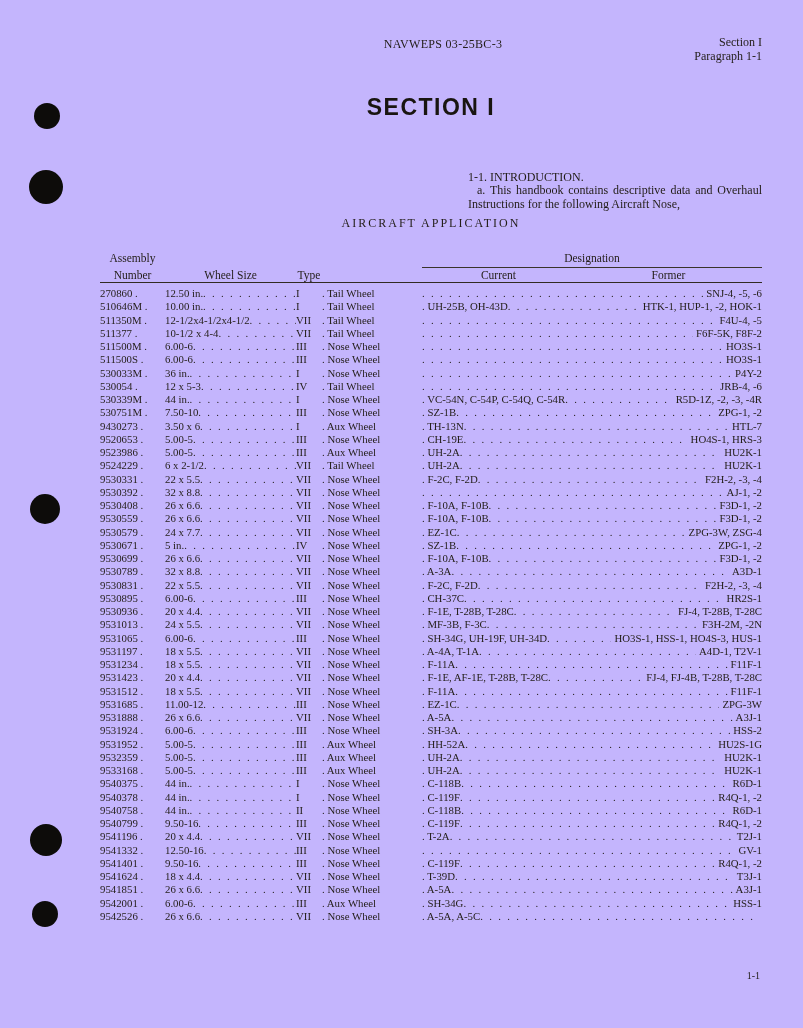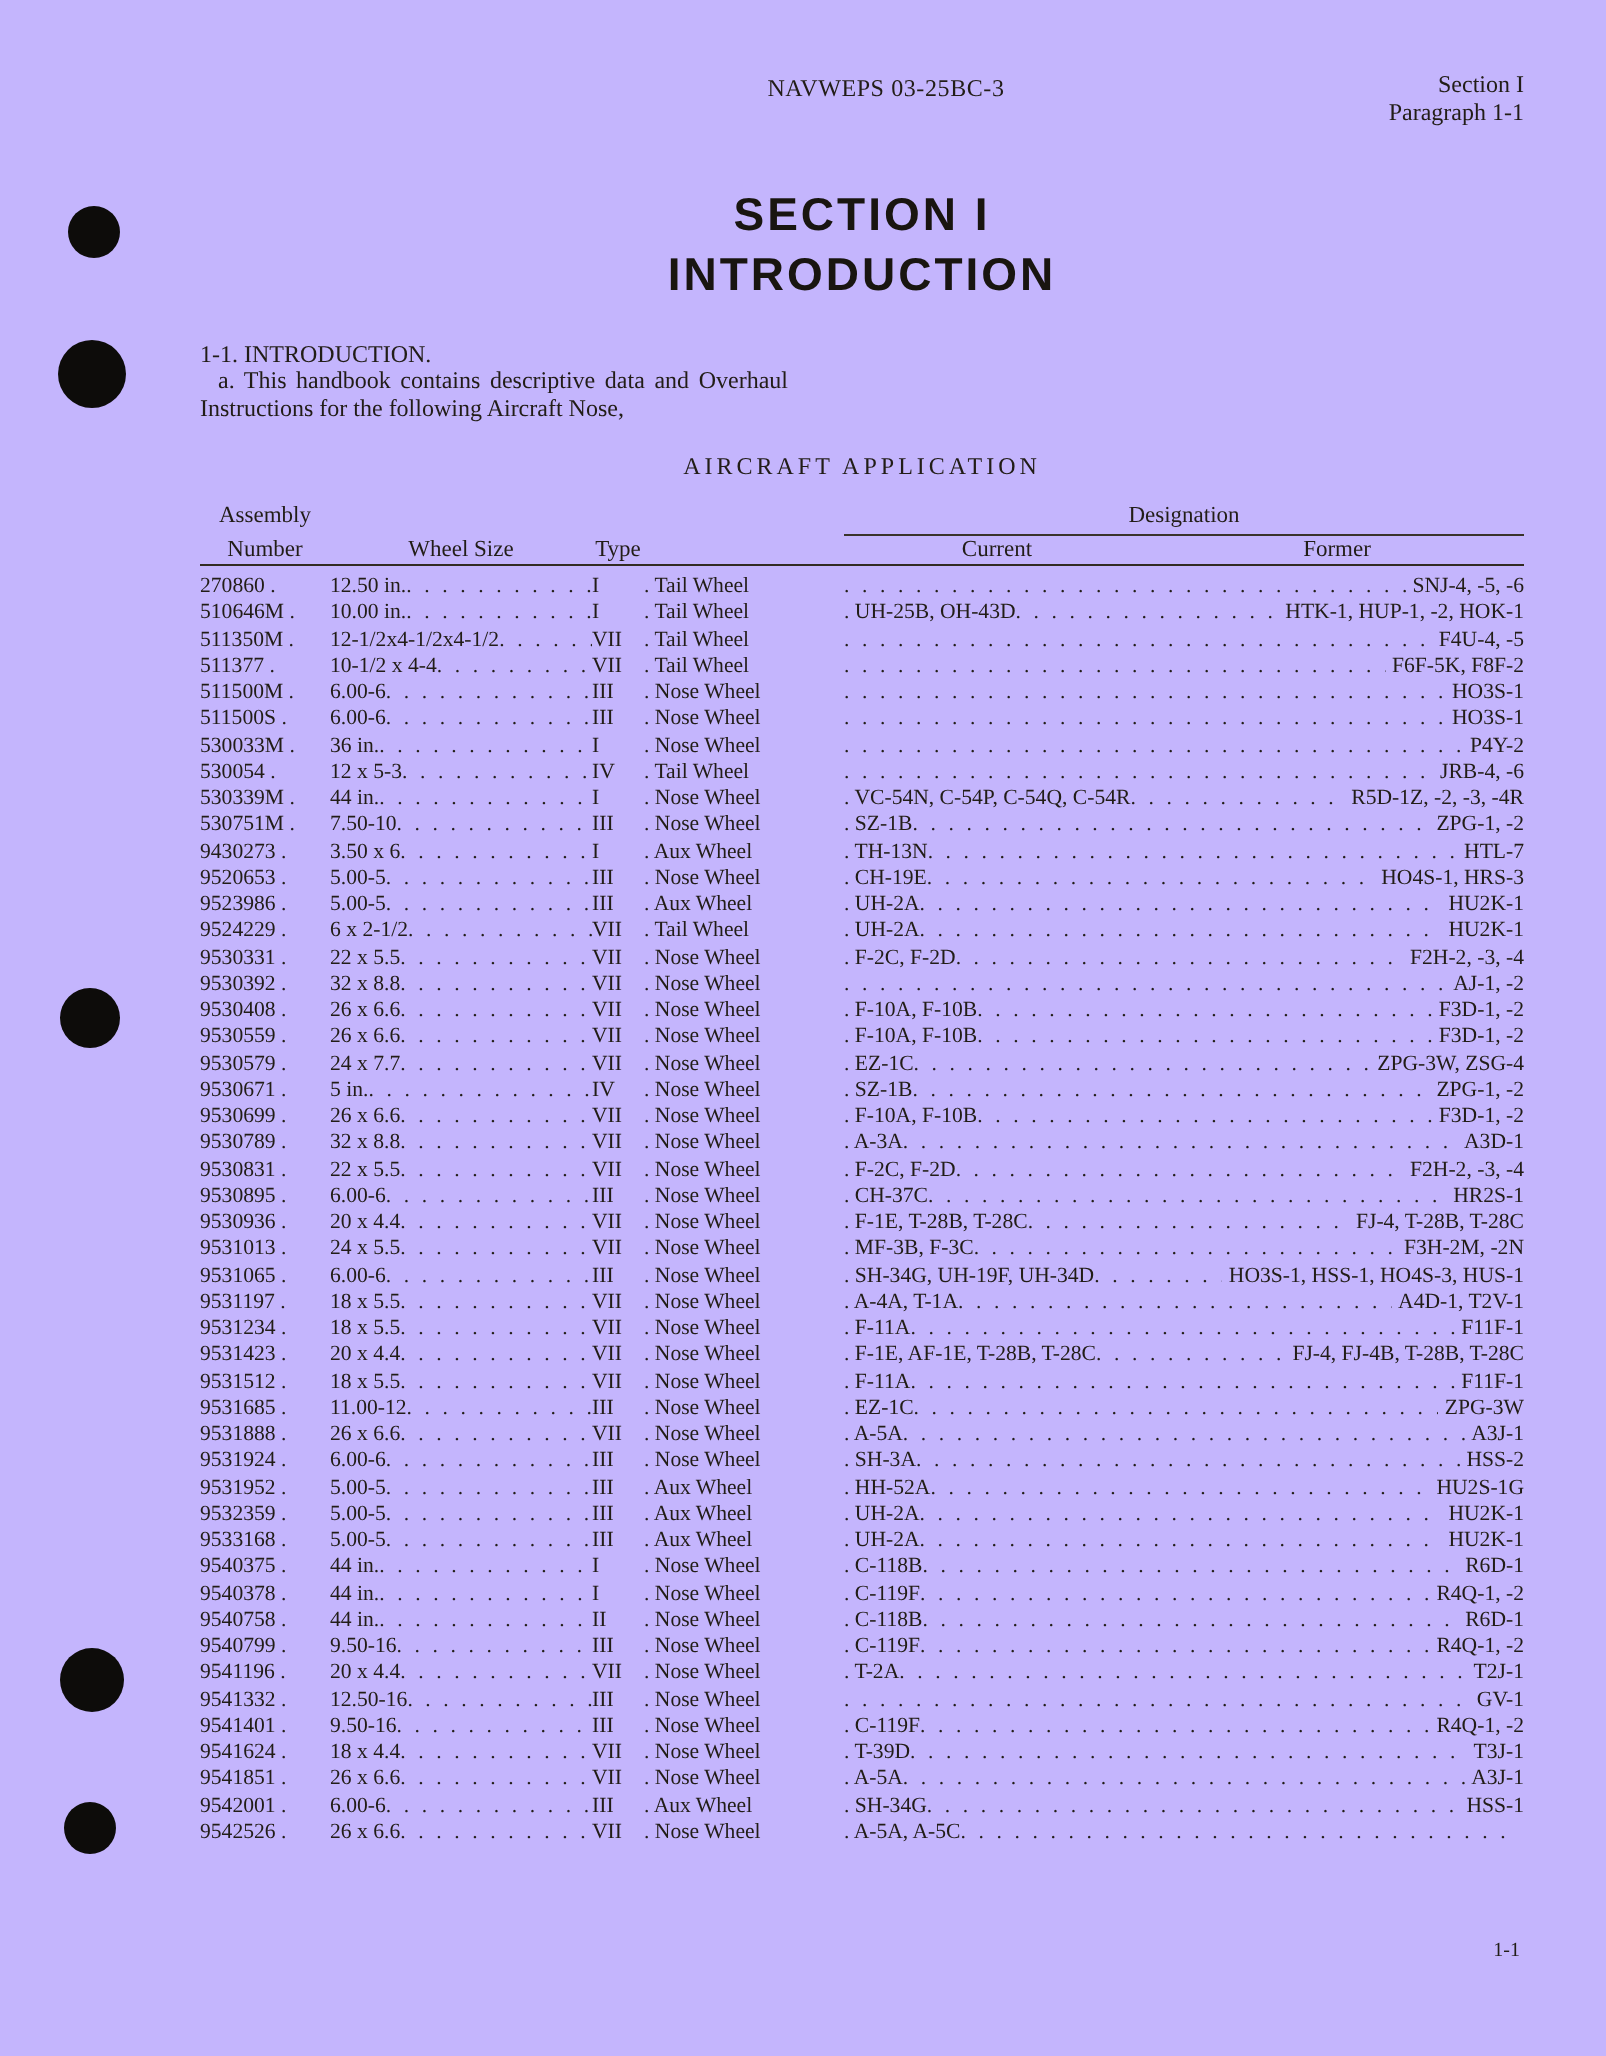--- a/index.html
+++ b/index.html
@@ -35,30 +35,30 @@
     position: absolute; top: 93px; left: 70px; width: 722px;
     text-align: center;
     font-family: "Liberation Sans", sans-serif;
     font-weight: 700; font-size: 23px; line-height: 29.5px;
     letter-spacing: 1.5px; color: #191510;
   }
 
   
   .intro {
     position: absolute; top: 171px; left: 100px; width: 662px;
-    display: flex; justify-content: space-between;
+    display: flex; justify-content: flex-end;
     font-size: 12px; line-height: 13.4px;
   }
   .intro-left  { width: 294px; }
   .intro-right { width: 330px; text-align: justify; }
   .intro-para  { text-align: justify; text-indent: 9px; }
 
   
   .app-title {
-    position: absolute; top: 226px; left: 100px; width: 662px;
+    position: absolute; top: 216px; left: 100px; width: 662px;
     text-align: center; font-size: 12px; letter-spacing: 2px;
   }
   .table { position: absolute; top: 251px; left: 100px; width: 662px; }
   .thead { border-bottom: 1.4px solid #322b22; padding-bottom: 0; }
   .thead-row { display: flex; font-size: 11.5px; line-height: 14.5px; white-space: nowrap; }
   .th { text-align: center; }
   .th-asm, .th-number { flex: 0 0 65px; }
   .th-size   { flex: 0 0 131px; }
   .th-type   { flex: 0 0 26px; }
   .th-spacer { flex: 0 0 100px; }
@@ -107,21 +107,20 @@
   <div class="hole hole5"></div>
 
   <div class="hdr-doc">NAVWEPS 03-25BC-3</div>
   <div class="hdr-right">
     <div>Section I</div>
     <div>Paragraph 1-1</div>
   </div>
 
   <div class="title">
     <div>SECTION I</div>
-    <div>INTRODUCTION</div>
   </div>
 
   <div class="intro">
     <div class="intro-left">
       <div>1-1.  INTRODUCTION.</div>
       <div class="intro-para">a. This handbook contains descriptive data and Overhaul Instructions for the following Aircraft Nose,</div>
     </div>
   </div>
 
   <div class="app-title">AIRCRAFT APPLICATION</div>

